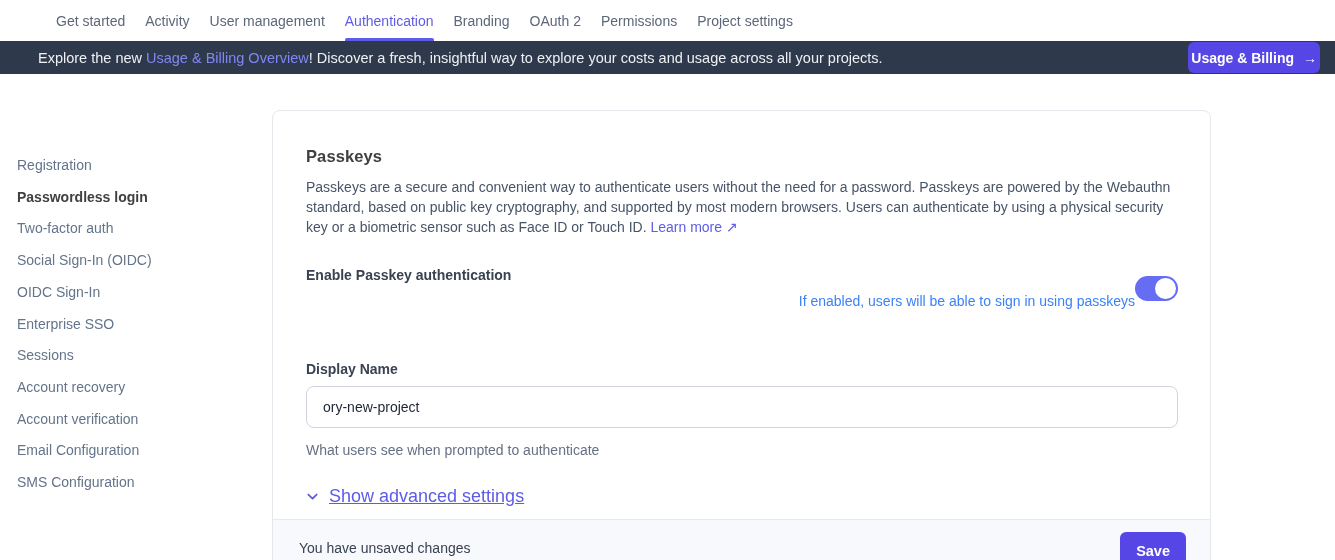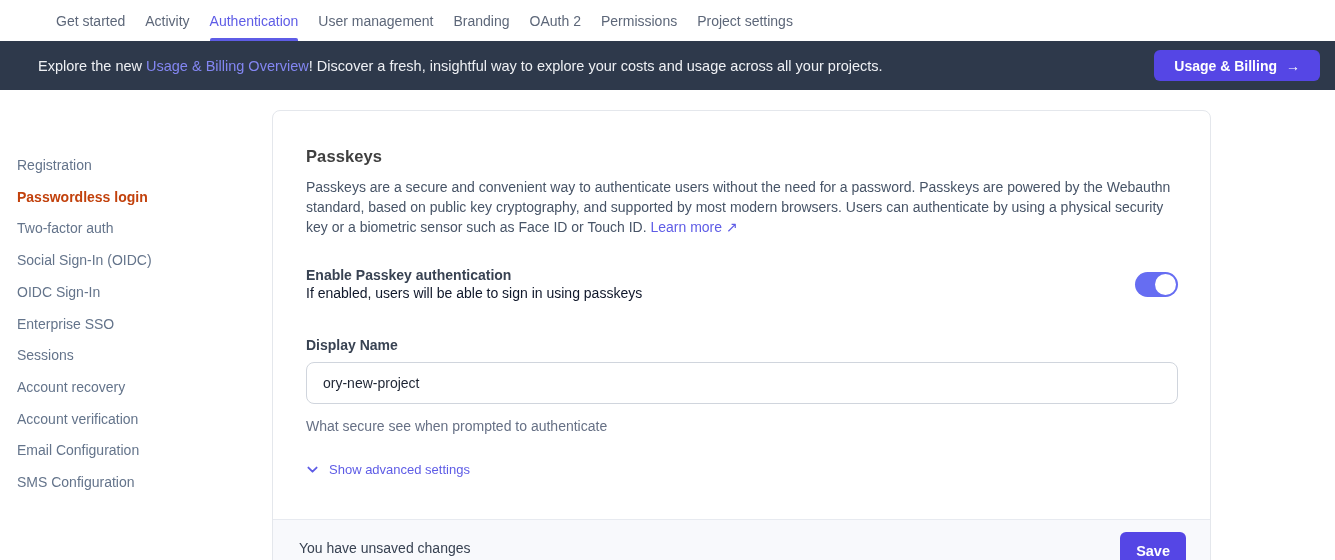--- a/index.html
+++ b/index.html
@@ -16,84 +16,84 @@
   
   .topnav{position:absolute;left:1px;top:0;width:100%;height:41px;background:#fff;
     display:flex;align-items:stretch;padding-left:55px;gap:20px;}
   .tab{position:relative;display:flex;align-items:center;font-size:14px;
     color:#5d6779;cursor:pointer;white-space:nowrap;}
   .tab.active{color:var(--link,#5e5ce6);font-weight:500;}
   .tab.active::after{content:"";position:absolute;left:0;right:0;bottom:0;height:3px;
     background:var(--link,#5e5ce6);border-radius:2px 2px 0 0;}
 
   
-  .banner{position:absolute;left:0;top:41px;width:100%;height:49px;
+  .banner{position:absolute;left:0;top:41px;width:100%;height:33px;
     background:var(--banner-bg,#2e394b);display:flex;align-items:center;
     padding:0 15px 0 38px;}
   .banner-text{font-size:14.5px;color:#eef0f4;}
   .banner-link{color:#8386f2;cursor:pointer;}
-  .banner-btn{margin-left:auto;height:31px;padding:0 20px;background:var(--accent,#5546e5);
+  .banner-btn{margin-left:auto;height:31px;padding:0 3px;background:var(--accent,#5546e5);
     color:#fff;font-size:14px;font-weight:700;border:none;border-radius:6px;
     display:flex;align-items:center;gap:9px;cursor:pointer;
     font-family:"Liberation Sans", sans-serif;}
 
   
   .sidebar{position:absolute;left:17px;top:150px;width:230px;}
   .side-item{display:block;font-size:14px;line-height:31.7px;color:#64748b;
     cursor:pointer;white-space:nowrap;}
-  .side-item.active{color:#c2410c;font-weight:700;}
+  .side-item.active{color:#404040;font-weight:700;}
 
   
   .card{position:absolute;left:272px;top:110px;width:939px;height:470px;
     background:#fff;border:1px solid #e4e7ec;border-radius:8px;overflow:hidden;}
   .card-body{padding:36px 32px 0 33px;}
   .card-title{font-size:16.5px;font-weight:700;color:#404040;letter-spacing:.1px;}
   .card-desc{margin-top:11px;font-size:14px;line-height:20px;color:#475467;max-width:874px;}
   .learn-more{color:var(--link,#5e5ce6);text-decoration:none;cursor:pointer;text-align:right;}
 
   .toggle-row{margin-top:30px;display:flex;align-items:center;}
   .toggle-texts{flex:1;}
   .toggle-label{font-size:14px;font-weight:700;color:#384252;}
-  .toggle-desc{margin-top:2px;font-size:14px;color:#0f172a;}
+  .toggle-desc{margin-top:10px;font-size:14px;color:#3b82f6;text-align:right;}
   .switch{position:relative;width:43px;height:25px;border-radius:13px;
     background:var(--toggle,#666df2);cursor:pointer;flex:0 0 auto;}
   .switch .knob{position:absolute;top:2px;right:2px;width:21px;height:21px;
     border-radius:50%;background:#fff;}
 
-  .field{margin-top:36px;}
+  .field{margin-top:52px;}
   .field-label{font-size:14px;font-weight:700;color:#384252;}
   .text-input{margin-top:9px;width:100%;height:42px;border:1px solid #d0d5dd;
     border-radius:8px;padding:8px 16px;font-size:14px;color:#1d2433;background:#fff;
     font-family:"Liberation Sans", sans-serif;outline:none;}
   .field-helper{margin-top:14px;font-size:14px;color:#667085;}
 
   .advanced{margin-top:28px;display:flex;align-items:center;gap:10px;cursor:pointer;
-    color:var(--link,#5e5ce6);font-size:13px;}
+    color:var(--link,#5e5ce6);font-size:18px;text-decoration:underline;}
   .advanced svg{display:block;}
 
   
   .card-footer{position:absolute;left:0;right:0;top:408px;height:72px;
     background:#f8f9fc;border-top:1px solid #e7eaf0;display:flex;align-items:flex-start;
     padding:0 24px 0 26px;}
   .footer-status{margin-top:20px;font-size:14px;color:#384252;}
   .save-btn{margin-left:auto;margin-top:12px;height:38px;padding:0 16px;
     background:var(--accent,#5546e5);color:#fff;font-size:14.5px;font-weight:700;
     border:none;border-radius:6px;cursor:pointer;
     font-family:"Liberation Sans", sans-serif;}
 </style>
 </head>
 <body>
 
 <div class="page">
 
   <nav class="topnav">
     <div class="tab">Get started</div>
     <div class="tab">Activity</div>
+    <div class="tab">User management</div>
     <div class="tab active">Authentication</div>
-    <div class="tab">User management</div>
     <div class="tab">Branding</div>
     <div class="tab">OAuth 2</div>
     <div class="tab">Permissions</div>
     <div class="tab">Project settings</div>
   </nav>
 
   <div class="banner">
     <div class="banner-text"><span>Explore the new </span><span class="banner-link">Usage &amp; Billing Overview</span><span>! Discover a fresh, insightful way to explore your costs and usage across all your projects.</span></div>
     <button class="banner-btn">
       <span>Usage &amp; Billing</span>
@@ -129,21 +129,21 @@
           <div class="toggle-desc">If enabled, users will be able to sign in using passkeys</div>
         </div>
         <div class="switch" role="switch" aria-checked="true">
           <div class="knob"></div>
         </div>
       </div>
 
       <div class="field">
         <div class="field-label">Display Name</div>
         <input class="text-input" type="text" value="ory-new-project" style="">
-        <div class="field-helper">What secure see when prompted to authenticate</div>
+        <div class="field-helper">What users see when prompted to authenticate</div>
       </div>
 
       <div class="advanced">
         <span>
           <svg width="13" height="13" viewBox="0 0 12 12" fill="none">
             <path d="M2.2 4.2 L6 8 L9.8 4.2" stroke="#5e5ce6" stroke-width="1.7" stroke-linecap="round" stroke-linejoin="round"></path>
           </svg>
         </span>
         <span>Show advanced settings</span>
       </div>

